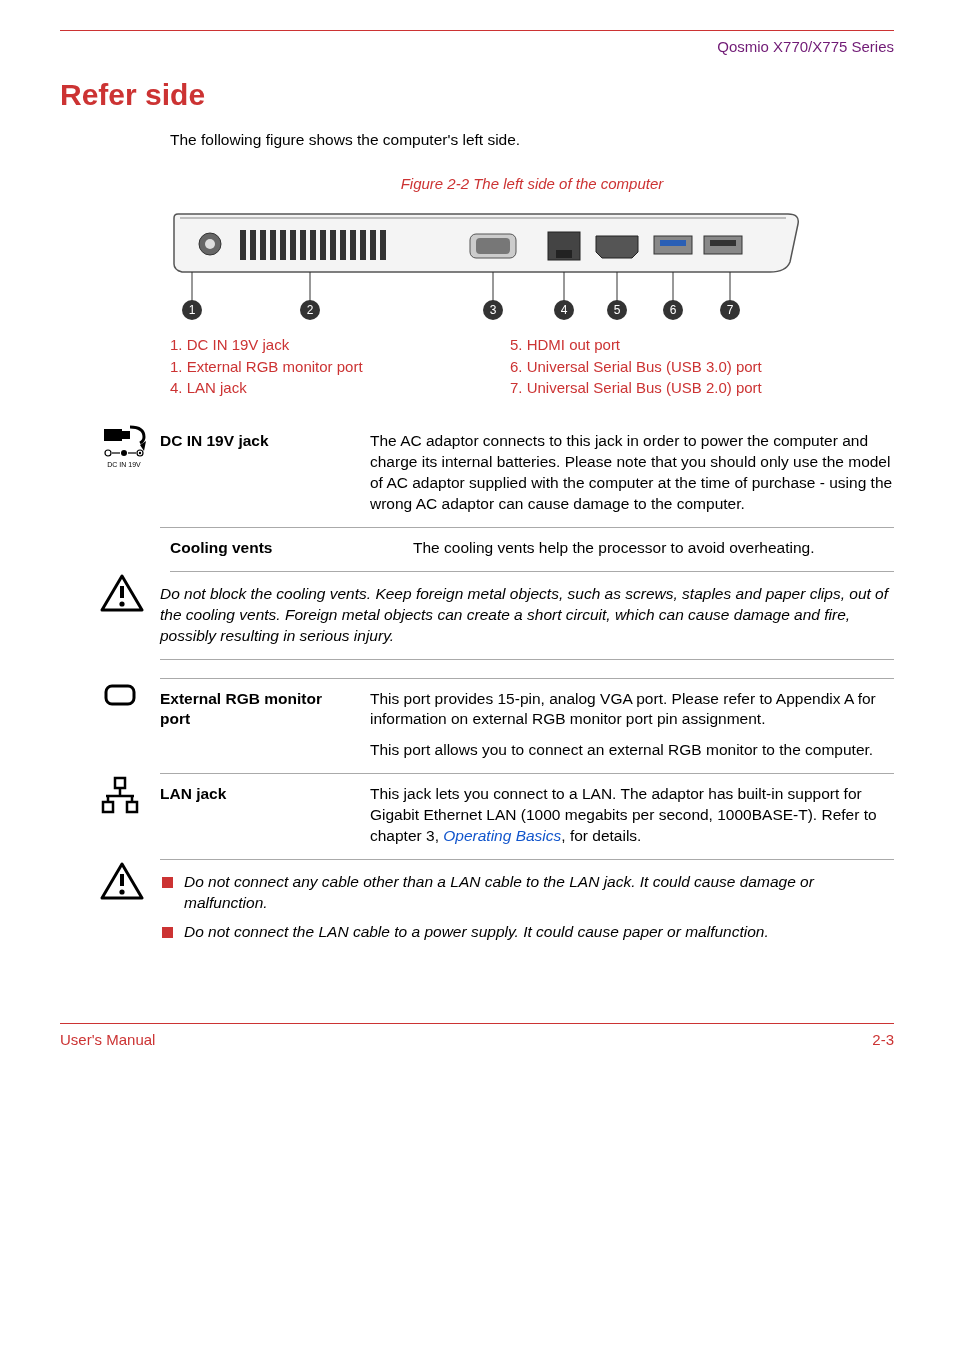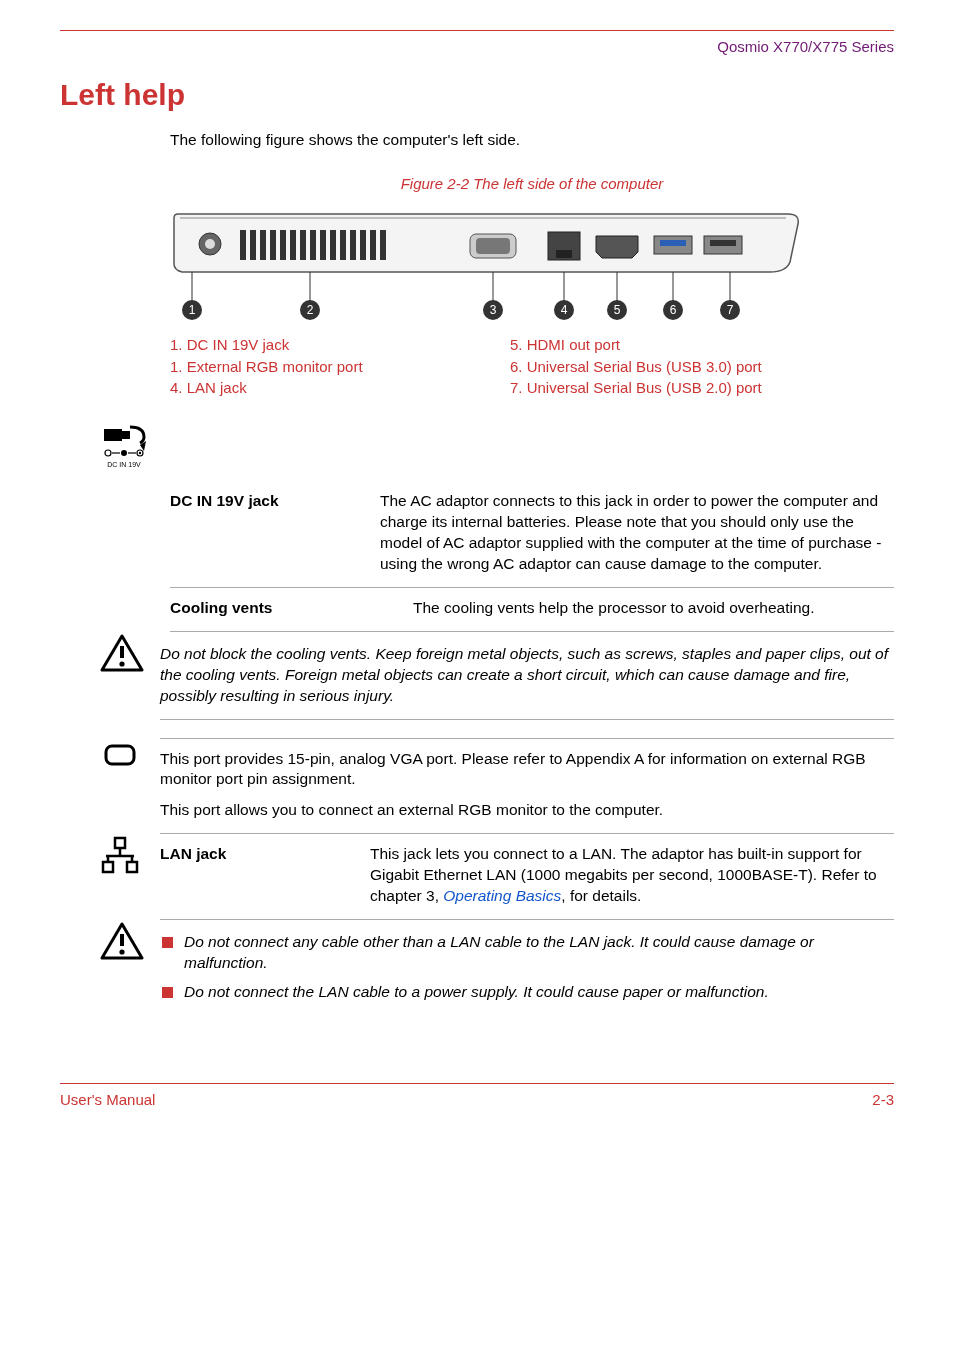--- a/index.html
+++ b/index.html
@@ -113,29 +113,29 @@
     padding-top: 6px;
     border-top: 1.5px solid #c33;
     color: #c33;
     font-size: 15px;
   }
   .with-icon-row {
     display: flex;
     align-items: flex-start;
   }
   .with-icon-row .spec-icon { margin-left: -70px; }
-  .group-border-top { border-top: 0.8px solid #aaa; flex-direction: column; }
+  .group-border-top { border-top: 0.8px solid #aaa; }
 </style>
 </head>
 <body>
 
 <div class="header-line"></div>
 <div class="header-text">Qosmio X770/X775 Series</div>
 
-<h1 class="section-title">Left help</h1>
+<h1 class="section-title">Refer side</h1>
 
 <div class="content-indent">
   <p class="intro-text">The following figure shows the computer's left side.</p>
   <p class="figure-caption">Figure 2-2 The left side of the computer</p>
 
   <div class="diagram-wrap">
     <svg class="diagram" width="640" height="120" viewBox="0 0 640 120">
 
       <path d="M8 10 Q4 10 4 14 L4 60 Q4 66 12 68 L600 68 Q616 68 620 58 L628 20 Q630 10 618 10 Z" fill="#f4f4f4" stroke="#555" stroke-width="1.5"></path>
       <path d="M10 14 L616 14" stroke="#888" stroke-width="1"></path>
@@ -257,20 +257,21 @@
   </div>
 </div>
 
 <div class="with-icon-row content-indent">
   <div class="spec-icon">
     <svg width="40" height="30" viewBox="0 0 40 30">
       <rect x="6" y="6" width="28" height="18" rx="6" fill="none" stroke="#000" stroke-width="3"></rect>
     </svg>
   </div>
   <div class="spec-row group-border-top" style="flex:1">
+    <div class="spec-term">External RGB monitor port</div>
     <div class="spec-desc">
       <p>This port provides 15-pin, analog VGA port. Please refer to Appendix A for information on external RGB monitor port pin assignment.</p>
       <p>This port allows you to connect an external RGB monitor to the computer.</p>
     </div>
   </div>
 </div>
 
 <div class="with-icon-row content-indent">
   <div class="spec-icon">
     <svg width="40" height="40" viewBox="0 0 40 40">

